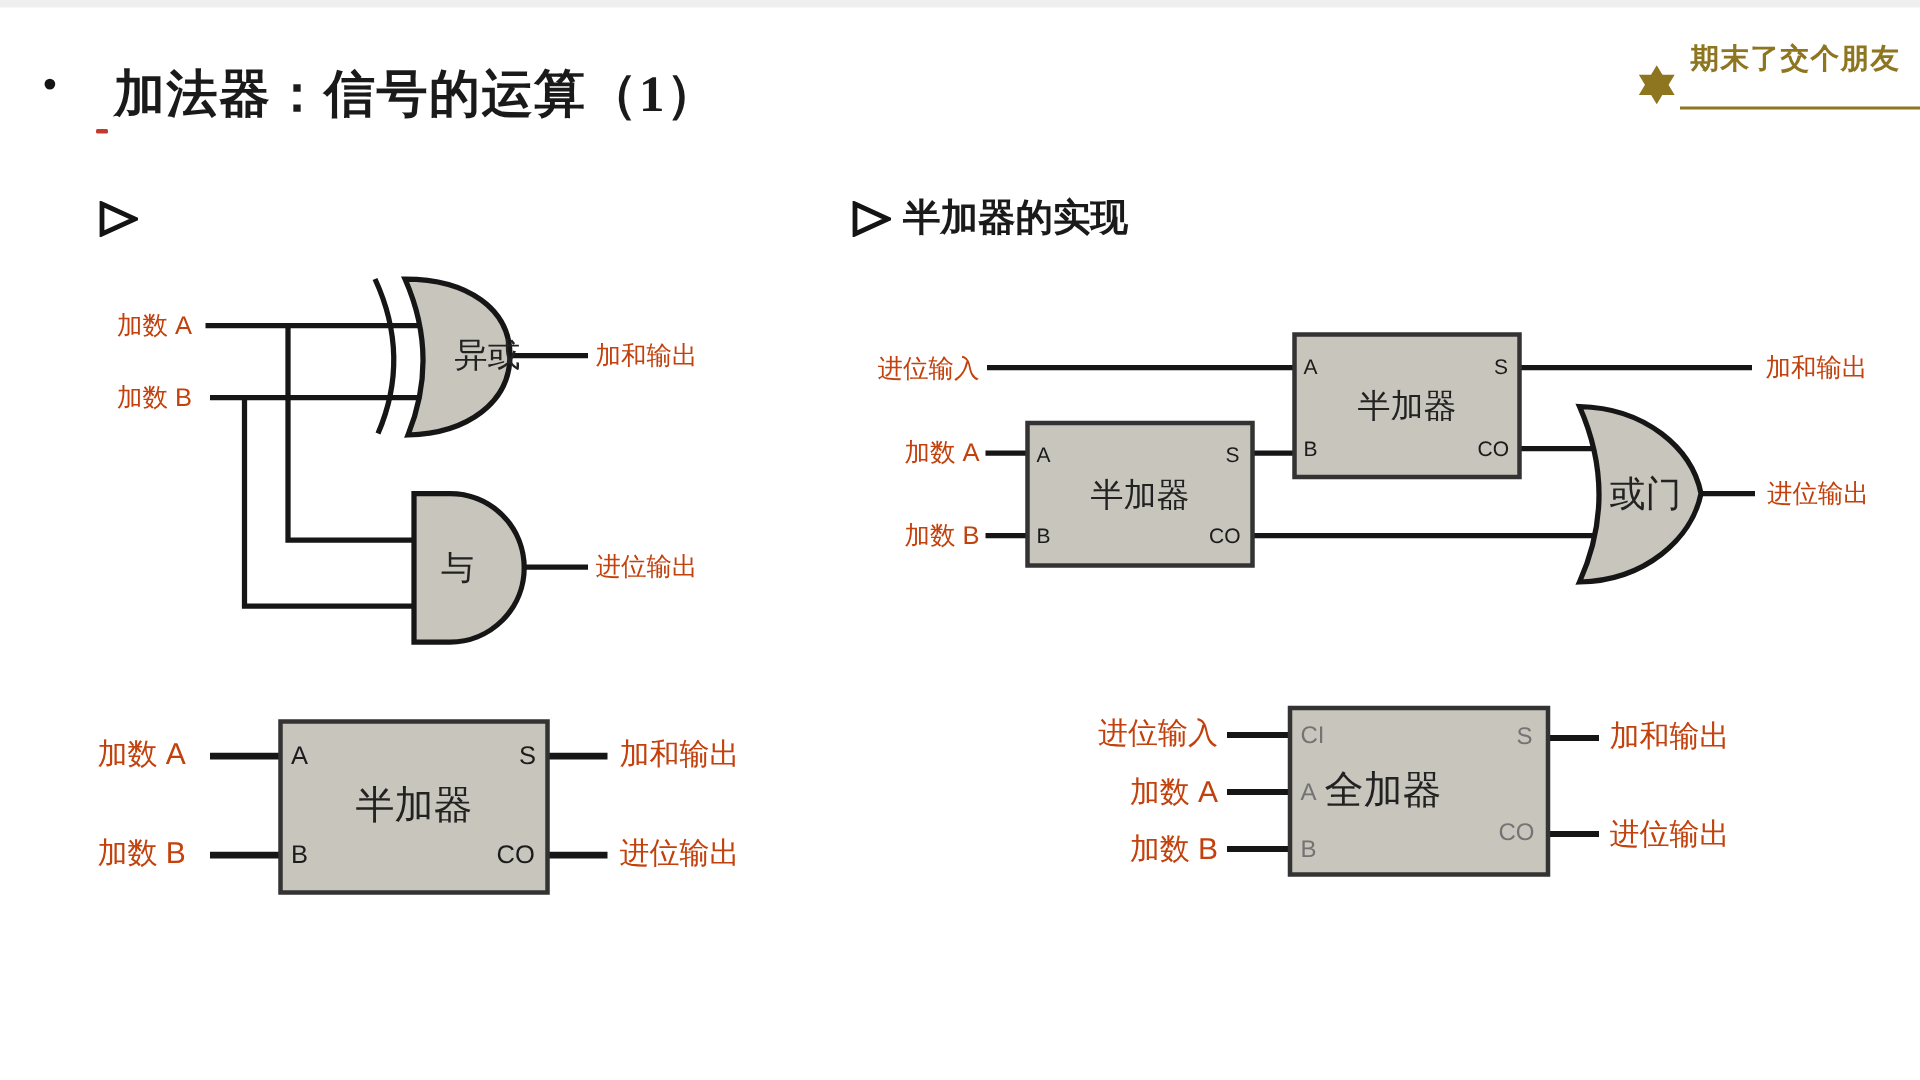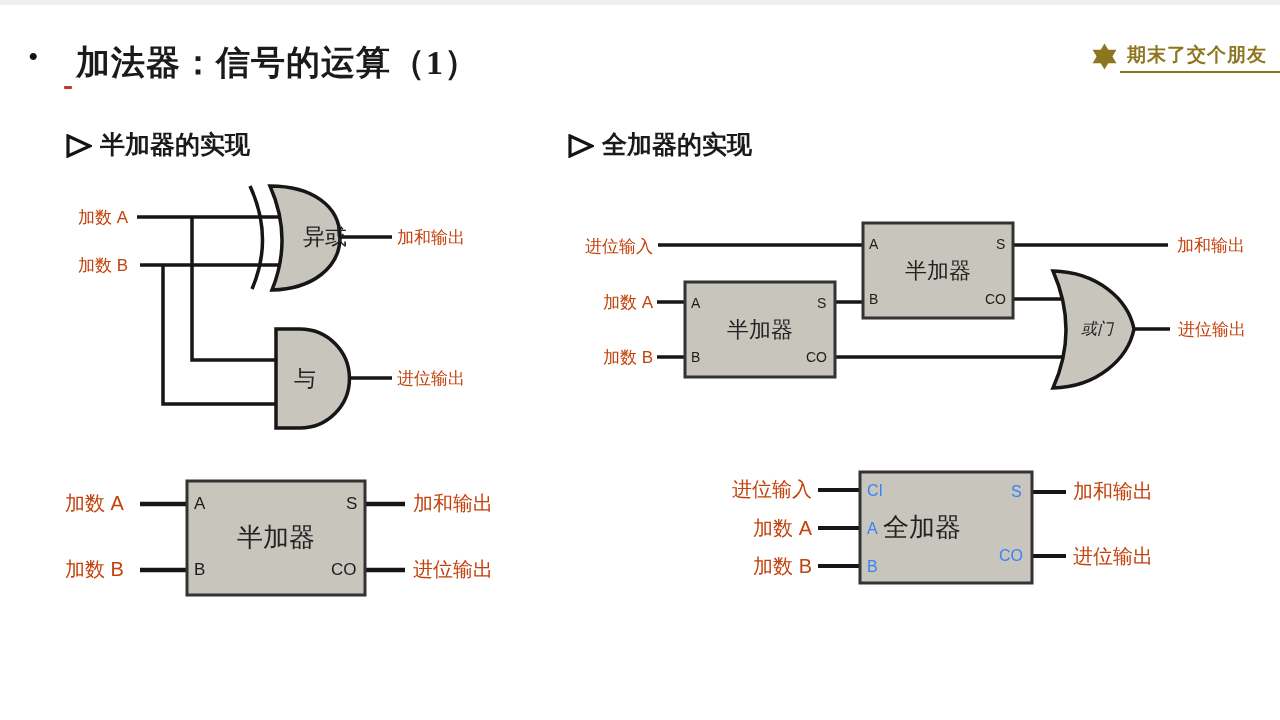--- a/index.html
+++ b/index.html
@@ -11,46 +11,46 @@
 
   
   .title-bullet { position:absolute; left:28px; top:40px; font-size:30px; color:#141414;
     font-family:"Liberation Serif", serif; }
   .page-title { position:absolute; left:76px; top:40px; margin:0; font-size:34px; font-weight:700;
     font-family:"Liberation Serif","DejaVu Serif",serif; letter-spacing:1px; color:#1a1a1a; white-space:nowrap; }
   .red-tick { position:absolute; left:64px; top:86px; width:8px; height:3px; background:#c23a2e; border-radius:1px; }
 
   
   .badge-star { position:absolute; left:1091px; top:43px; width:27px; height:27px; }
-  .badge-text { position:absolute; left:1127px; top:42px; font-size:19px; font-weight:bold;
+  .badge-text { position:absolute; left:1127px; top:26px; font-size:19px; font-weight:bold;
     color:#8e751f; white-space:nowrap; letter-spacing:1px; }
   .badge-underline { position:absolute; left:1120px; top:71px; width:160px; height:2px; background:#8e751f; }
 
   
   .heading { position:absolute; margin:0; font-size:25px; font-weight:600;
     font-family:"Liberation Serif","DejaVu Serif",serif; color:#1a1a1a; white-space:nowrap; }
   .heading-left { left:100px; top:128px; }
   .heading-right { left:602px; top:128px; }
   .arrow-icon { position:absolute; width:26px; height:24px; }
   .arrow-left { left:66px; top:134px; }
   .arrow-right { left:568px; top:134px; }
 
   .canvas { position:absolute; left:0; top:0; width:1280px; height:720px; }
 
   
   .lbl { position:absolute; transform:translateY(-50%); white-space:nowrap; color:#c2410c; }
   .lbl-c { position:absolute; transform:translate(-50%,-50%); white-space:nowrap; color:#222222; }
   .f17 { font-size:17px; }
   .f20 { font-size:20px; }
   .pin14 { font-size:14px; color:#1c1c1c; }
-  .pin16 { font-size:16px; color:#3b82f6; }
+  .pin16 { font-size:16px; color:#737373; }
   .pin17 { font-size:17px; color:#1c1c1c; }
   .gate-label { font-size:22px; }
   .block-label { font-size:26px; }
-  .or-label { font-size:16px;font-style:italic; }
+  .or-label { font-size:24px; }
 </style>
 </head>
 <body>
 
 <div class="slide">
   <div class="top-edge"></div>
 
   <span class="title-bullet">•</span>
   <h1 class="page-title">加法器：信号的运算（1）</h1>
   <div class="red-tick"></div>
@@ -58,25 +58,24 @@
   <svg class="badge-star" viewBox="0 0 26 26">
     <polygon points="13,0.5 24.5,19.5 1.5,19.5" fill="#8e751f"></polygon>
     <polygon points="13,25.5 1.5,6.5 24.5,6.5" fill="#8e751f"></polygon>
   </svg>
   <span class="badge-text">期末了交个朋友</span>
   <div class="badge-underline"></div>
 
   <svg class="arrow-icon arrow-left" viewBox="0 0 26 24">
     <polygon points="2,2 24,12 2,22" fill="none" stroke="#141414" stroke-width="3.2" stroke-linejoin="miter"></polygon>
   </svg>
-  <h2 class="heading heading-left">半加器的实现</h2>
   <svg class="arrow-icon arrow-right" viewBox="0 0 26 24">
     <polygon points="2,2 24,12 2,22" fill="none" stroke="#141414" stroke-width="3.2" stroke-linejoin="miter"></polygon>
   </svg>
-  <h2 class="heading heading-right">全加器的实现</h2>
+  <h2 class="heading heading-right">半加器的实现</h2>
 
   <svg class="canvas" viewBox="0 0 1280 720">
 
     <g stroke="#161616" stroke-width="3.5" fill="none">
       <path d="M137 217 H 290"></path>
       <path d="M140 265 H 288"></path>
       <path d="M192 217 V 360 H 278"></path>
       <path d="M163 265 V 404 H 278"></path>
       <path d="M340 237 H 392"></path>
       <path d="M347 378 H 392"></path>

